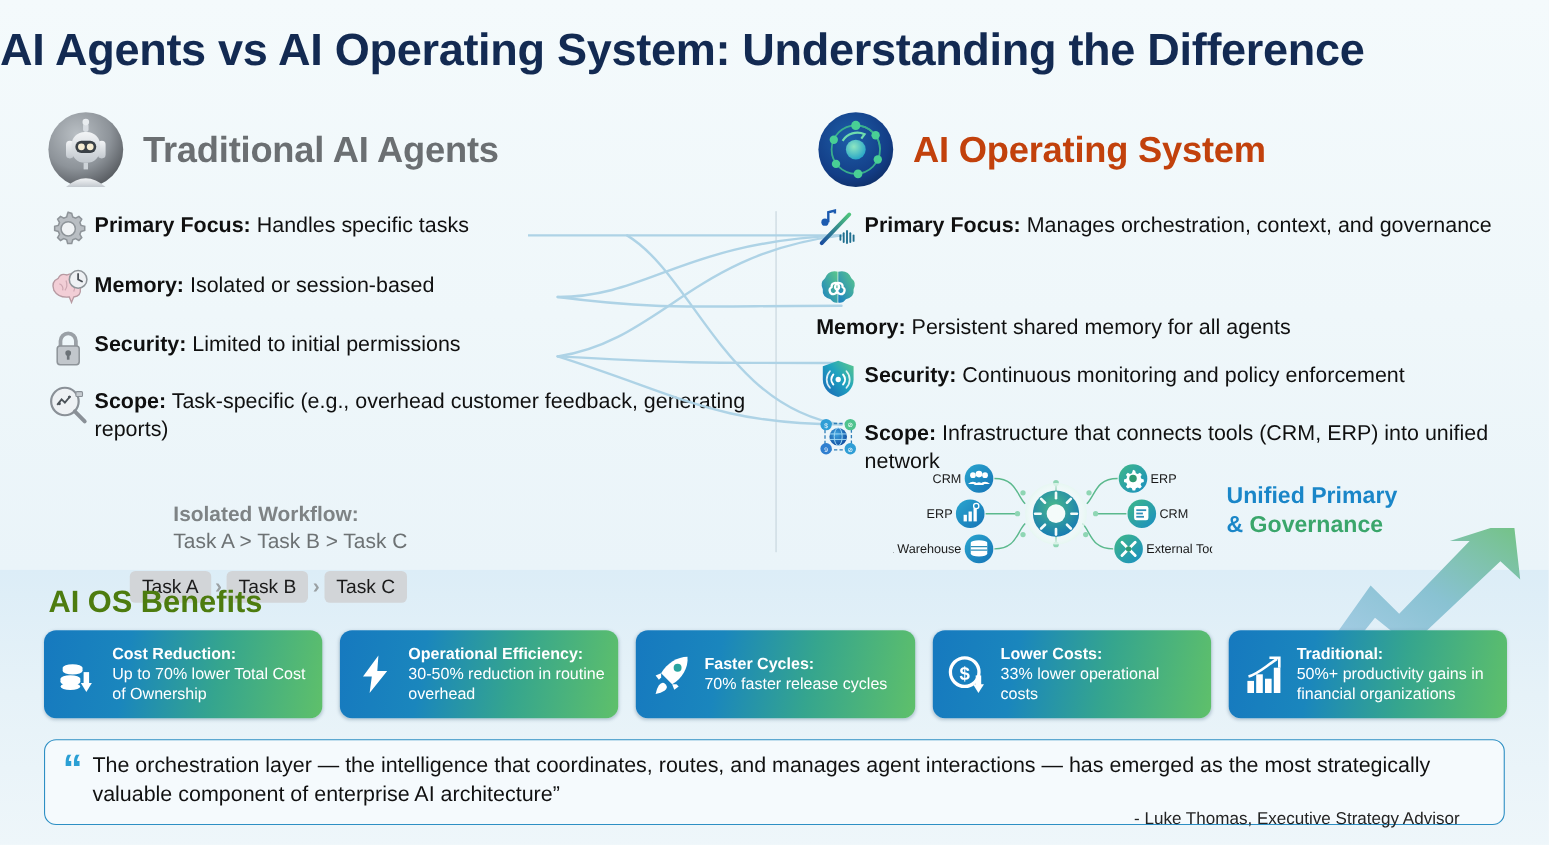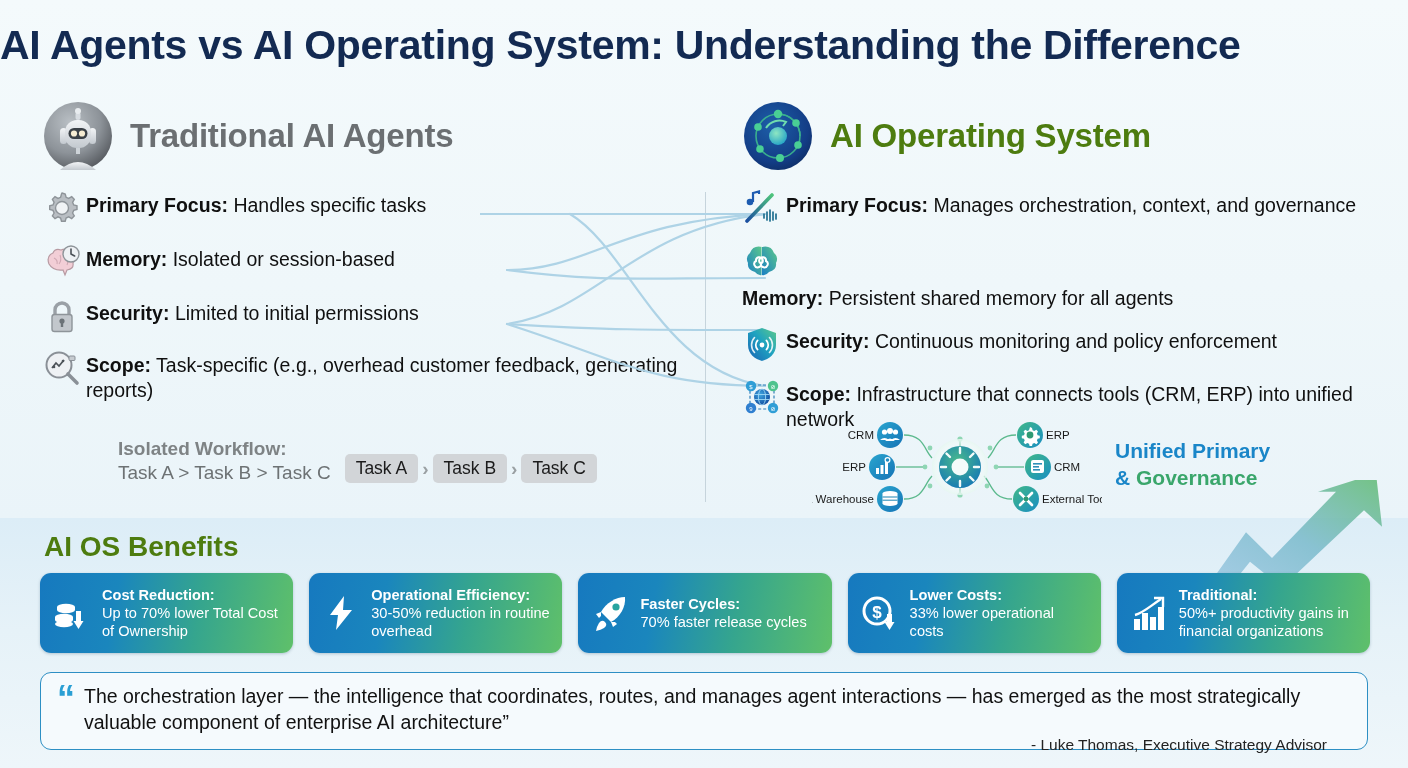--- a/index.html
+++ b/index.html
@@ -26,40 +26,40 @@
 
   
   .col{position:absolute;top:100px;}
   .col-left{left:42px;width:640px;}
   .col-right{left:742px;width:648px;}
 
   .col-head{display:flex;align-items:center;gap:16px;height:72px;}
   .col-head .logo{width:72px;height:72px;flex:0 0 72px;}
   .col-title{font-size:33px;font-weight:bold;letter-spacing:-.2px;}
   .col-title.left{color:#6b6f72;}
-  .col-title.right{color:#4d7c0f;}
+  .col-title.right{color:#c2410c;}
 
   .feat{display:flex;align-items:flex-start;gap:4px;margin-top:14px;}
   .feat .ico{width:40px;height:40px;flex:0 0 40px;margin-top:-4px;}
   .feat .txt{font-size:19.5px;line-height:25px;color:#101010;padding-top:1px;}
   .feat .txt b{font-weight:bold;}
   .col-right .feat .txt{font-size:19.5px;}
 
   
   .col-left .r1{margin-top:20px;}
   .col-left .r2{margin-top:18px;}
   .col-left .r3{margin-top:18px;}
   .col-left .r4{margin-top:16px;}
   .col-right .r1{margin-top:20px;}
   .col-right .r2{margin-top:17px;flex-direction:column;}
   .col-right .r3{margin-top:17px;}
   .col-right .r4{margin-top:17px;}
 
   
-  .workflow{position:absolute;left:118px;top:437px;display:flex;align-items:flex-end;gap:14px;}
+  .workflow{position:absolute;left:118px;top:457px;display:flex;align-items:flex-end;gap:14px;flex-direction:column;}
   .wf-text{color:#7e8385;font-size:19px;line-height:24px;}
   .wf-text .wf-lab{font-weight:bold;display:block;}
   .wf-text .wf-seq{display:block;font-weight:normal;color:#6d7274;}
   .wf-chips{display:flex;align-items:center;gap:4px;padding-bottom:2px;}
   .chip{background:#d2d5d8;border-radius:5px;padding:4px 11px;font-size:17.5px;color:#1b1b1b;}
   .chev{color:#9aa0a3;font-size:19px;font-weight:bold;}
 
   
   .divider{position:absolute;left:705px;top:192px;width:1px;height:310px;background:#c6d4dc;}
 

